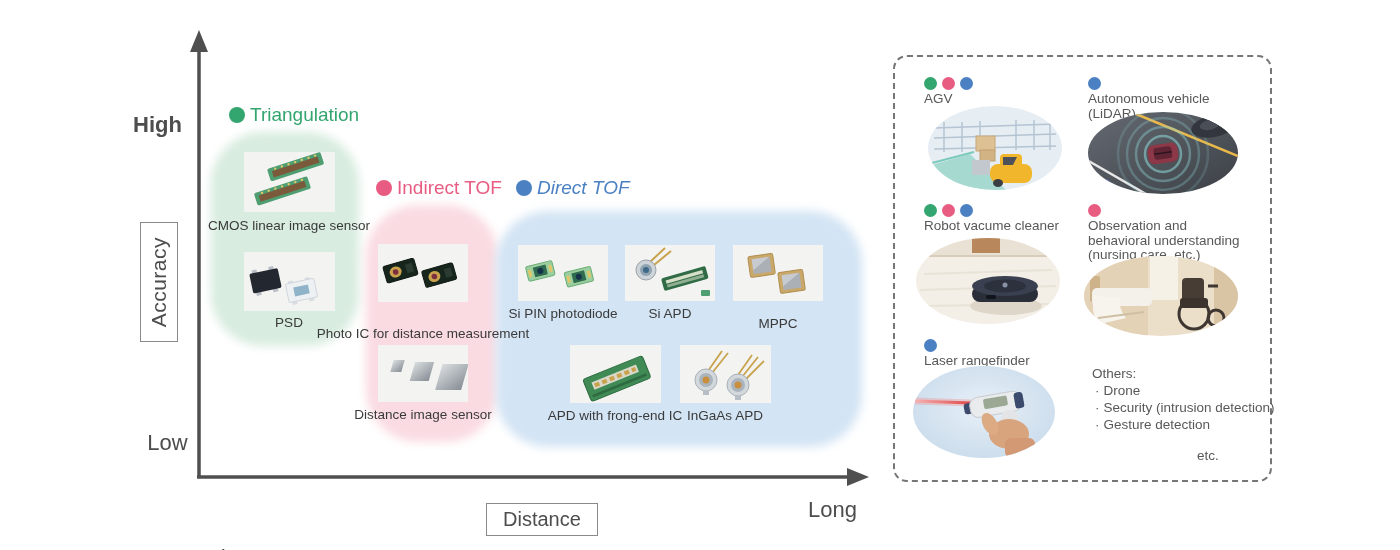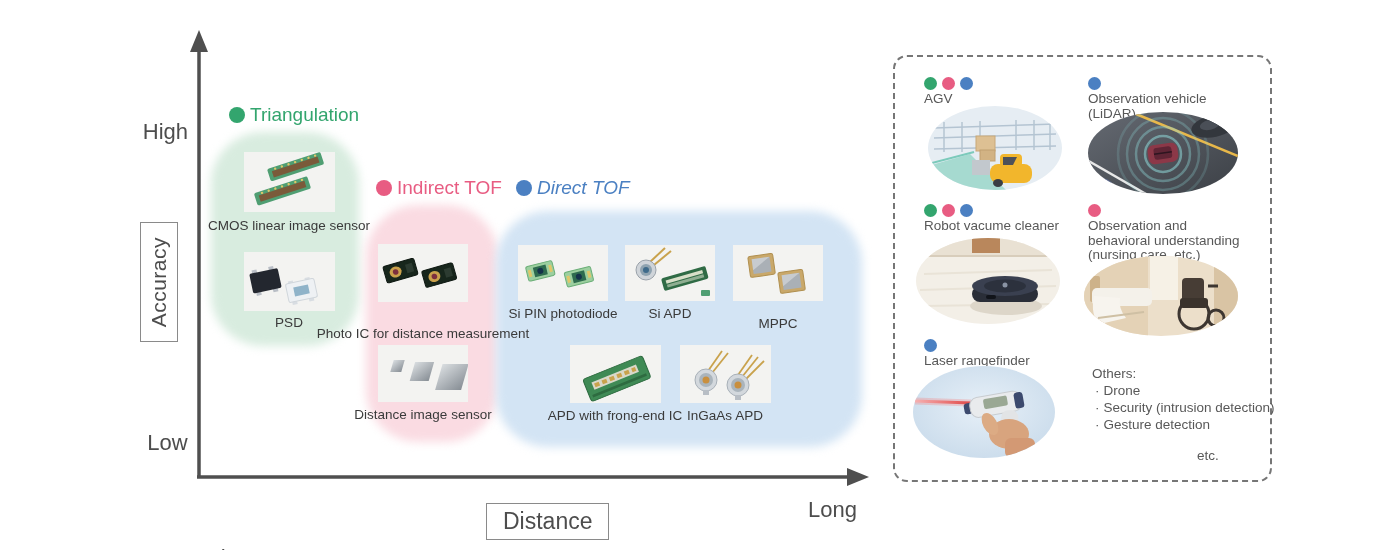--- a/index.html
+++ b/index.html
@@ -5,21 +5,21 @@
   html,body{margin:0;padding:0;background:#fff;}
   .stage{position:relative;width:1400px;height:550px;background:#fff;overflow:hidden;
          font-family:"Liberation Sans",sans-serif;color:#4d4d4d;}
   .abs{position:absolute;}
 
   
   .axis-word{position:absolute;font-size:22px;color:#4d4d4d;}
   .axis-box{position:absolute;border:1px solid #8a8a8a;color:#4d4d4d;background:#fff;}
   .acc-box{left:140px;top:222px;width:36px;height:118px;display:flex;align-items:center;justify-content:center;}
   .acc-box span{writing-mode:vertical-rl;transform:rotate(180deg);font-size:21px;letter-spacing:.5px;}
-  .dist-box{left:486px;top:503px;padding:4px 16px;font-size:23px;}
+  .dist-box{left:486px;top:503px;padding:4px 16px;font-size:20px;}
 
   
   .region{position:absolute;filter:blur(5px);border-radius:52px;z-index:1;}
   .region.green{left:211px;top:132px;width:148px;height:214px;background:var(--green-bg,#d8ecdf);}
   .region.pink {left:366px;top:205px;width:132px;height:237px;background:var(--pink-bg,#fadbe2);}
   .region.blue {left:496px;top:211px;width:366px;height:236px;background:var(--blue-bg,#d3e4f4);}
 
   
   .group-label{position:absolute;display:flex;align-items:center;gap:5px;font-size:19px;font-weight:400;z-index:3;}
   .group-label .gdot{width:16px;height:16px;border-radius:50%;display:inline-block;}
@@ -52,21 +52,21 @@
 
 <div class="stage">
 
   <svg class="abs" style="left:0;top:0;z-index:3" width="900" height="550">
     <line x1="199" y1="477" x2="199" y2="48" stroke="#4f4f4f" stroke-width="3.5"></line>
     <polygon points="199,30 190,52 208,52" fill="#4f4f4f"></polygon>
     <line x1="197" y1="477" x2="850" y2="477" stroke="#4f4f4f" stroke-width="3.5"></line>
     <polygon points="869,477 847,468 847,486" fill="#4f4f4f"></polygon>
   </svg>
 
-  <div class="axis-word" style="left:133px;top:119px;width:55px;text-align:right;">High</div>
+  <div class="axis-word" style="left:133px;top:112px;width:55px;text-align:left;font-weight:bold;">High</div>
   <div class="axis-word" style="left:140px;top:430px;width:55px;text-align:center;">Low</div>
   <div class="axis-box acc-box">
       <span>Accuracy</span>
     </div>
   <div class="axis-word" style="left:206px;top:497px;margin-top:48px;">Short</div>
   <div class="axis-box dist-box">Distance</div>
   <div class="axis-word" style="left:808px;top:497px;">Long</div>
 
   <div class="region green"></div>
   <div class="region pink"></div>
@@ -319,21 +319,21 @@
       <rect x="72" y="48" width="22" height="13" rx="4" fill="#f2b62c"></rect>
       <polygon points="75,51 89,51 85,59 75,59" fill="#4d5159"></polygon>
       <ellipse cx="70" cy="77" rx="5" ry="4" fill="#3a3e44"></ellipse>
     </svg>
   </div>
 
   <div class="dots" style="left:1088px;top:77px;">
       <span class="dot blue"></span>
     </div>
   <div class="alabel" style="left:1088px;top:92px;">
-    <span>Observation vehicle</span>
+    <span>Autonomous vehicle</span>
     <span>(LiDAR)</span>
   </div>
   <div class="app-img" style="left:1088px;top:112px;width:150px;height:82px;">
     <svg width="150" height="82" viewBox="0 0 150 82">
       <defs>
           <linearGradient id="road" x1="0" y1="0" x2="1" y2="1">
             <stop offset="0" stop-color="#656a72"></stop>
             <stop offset="1" stop-color="#3c4046"></stop>
           </linearGradient>
         </defs>

